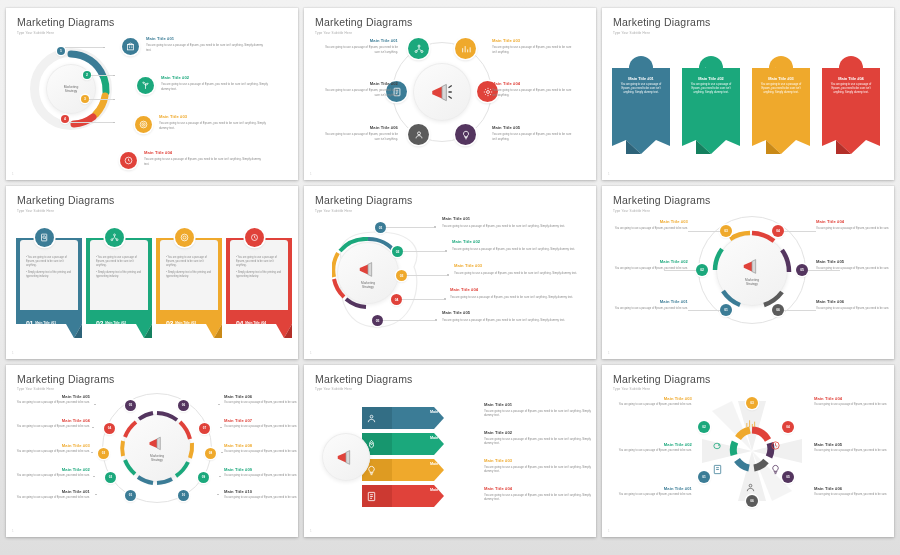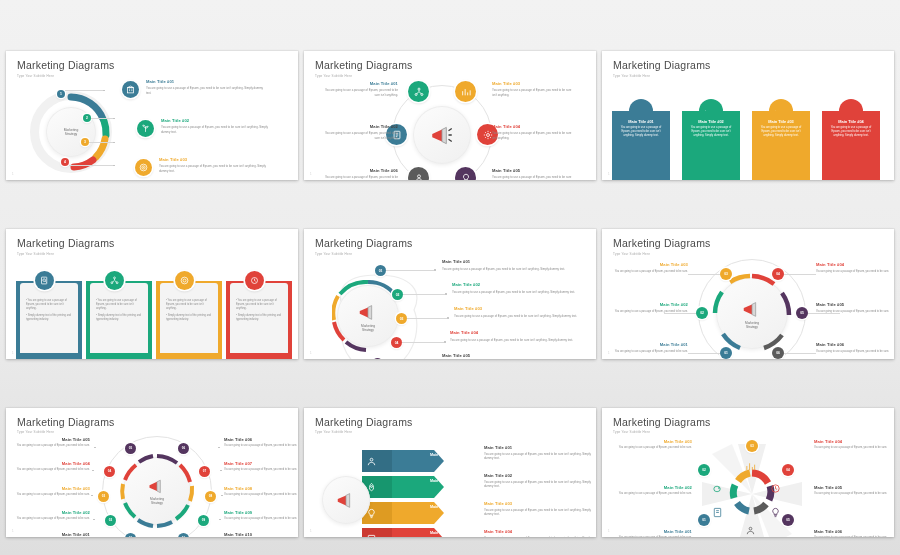--- a/index.html
+++ b/index.html
@@ -16,21 +16,20 @@
     grid-template-rows: repeat(3, 1fr);
     gap:6px;
     padding:8px 6px 18px 6px;
     background: linear-gradient(#f2f2f2 0%, #ececec 55%, #dedede 100%);
   }
   .slide {
     position:relative;
     background:#fff;
     box-shadow: 0 1px 3px rgba(0,0,0,.22), 0 0 0 1px rgba(0,0,0,.03);
     overflow:hidden;
-    margin-top:43px;
   }
   .slide-inner { position:absolute; inset:0; padding:9px 11px; }
   .s-title {
     font-size:10.5px; font-weight:400; color:#4a4a4a;
     letter-spacing:.2px; line-height:1;
   }
   .s-sub { font-size:3.1px; color:#a8a8a8; margin-top:3px; letter-spacing:.2px; }
   .s-num { position:absolute; left:6px; bottom:4px; font-size:3px; color:#d2d2d2; }
   .canvas { position:absolute; left:0; right:0; top:26px; bottom:8px; }
 

